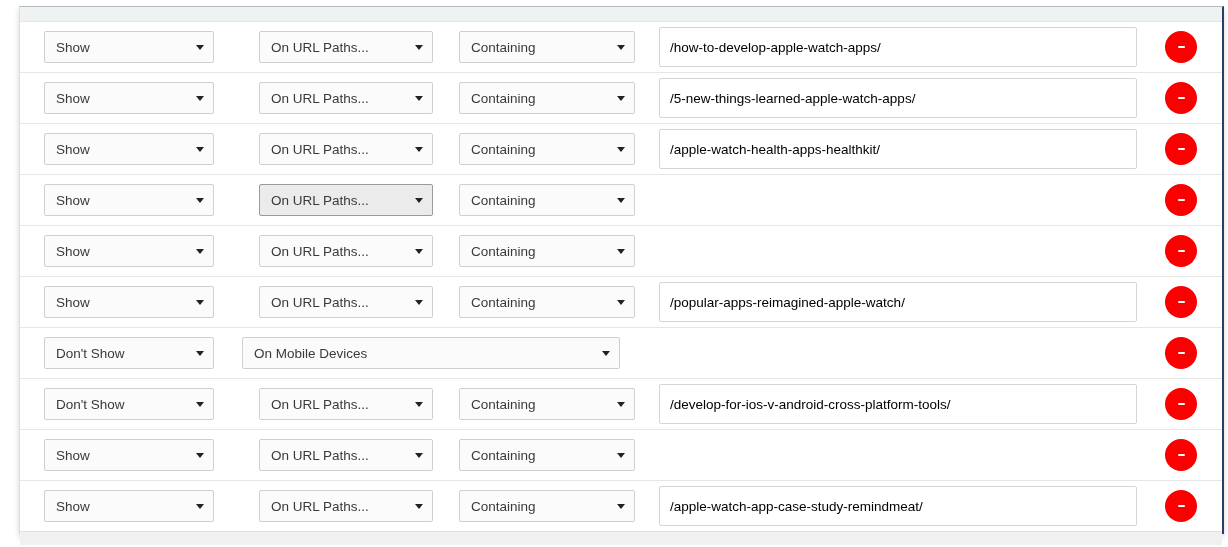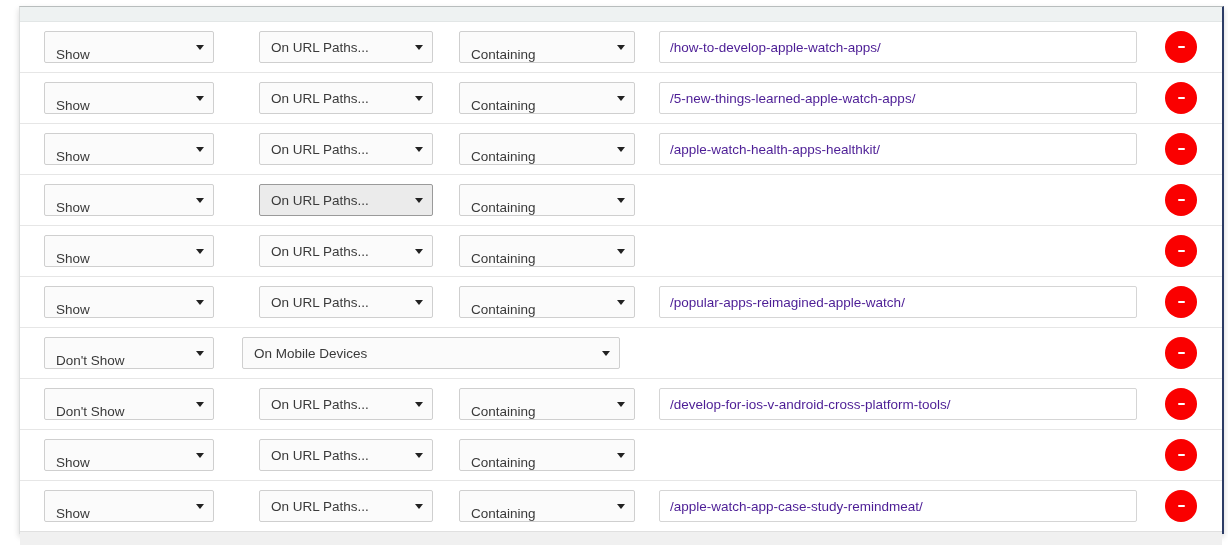--- a/index.html
+++ b/index.html
@@ -78,40 +78,40 @@
     right: 9px;
     top: 50%;
     margin-top: -2px;
     width: 0;
     height: 0;
     border-left: 4px solid transparent;
     border-right: 4px solid transparent;
     border-top: 5px solid #222222;
   }
 
-  .col-action  { width: 170px; margin-left: 24px; align-items: flex-end; }
+  .col-action  { width: 170px; margin-left: 24px; }
   .col-target  { width: 174px; margin-left: 45px; }
-  .col-match   { width: 176px; margin-left: 26px; align-items: flex-end; }
+  .col-match   { width: 176px; margin-left: 26px; }
   
   .col-target-wide { width: 378px; margin-left: 28px; }
 
   
   .url-input {
     width: 478px;
-    height: 32px;
+    height: 40px;
     margin-left: 24px;
     box-sizing: border-box;
     background: #ffffff;
     border: 1px solid #d5d5d5;
     border-radius: 2px;
     display: flex;
     align-items: center;
     padding: 0 10px;
     font-size: 13.5px;
-    color: #4c1d95;
+    color: #000000;
     white-space: nowrap;
     overflow: hidden;
   }
 
   
   .remove-btn {
     position: absolute;
     right: 25px;
     top: 50%;
     margin-top: -16px;

